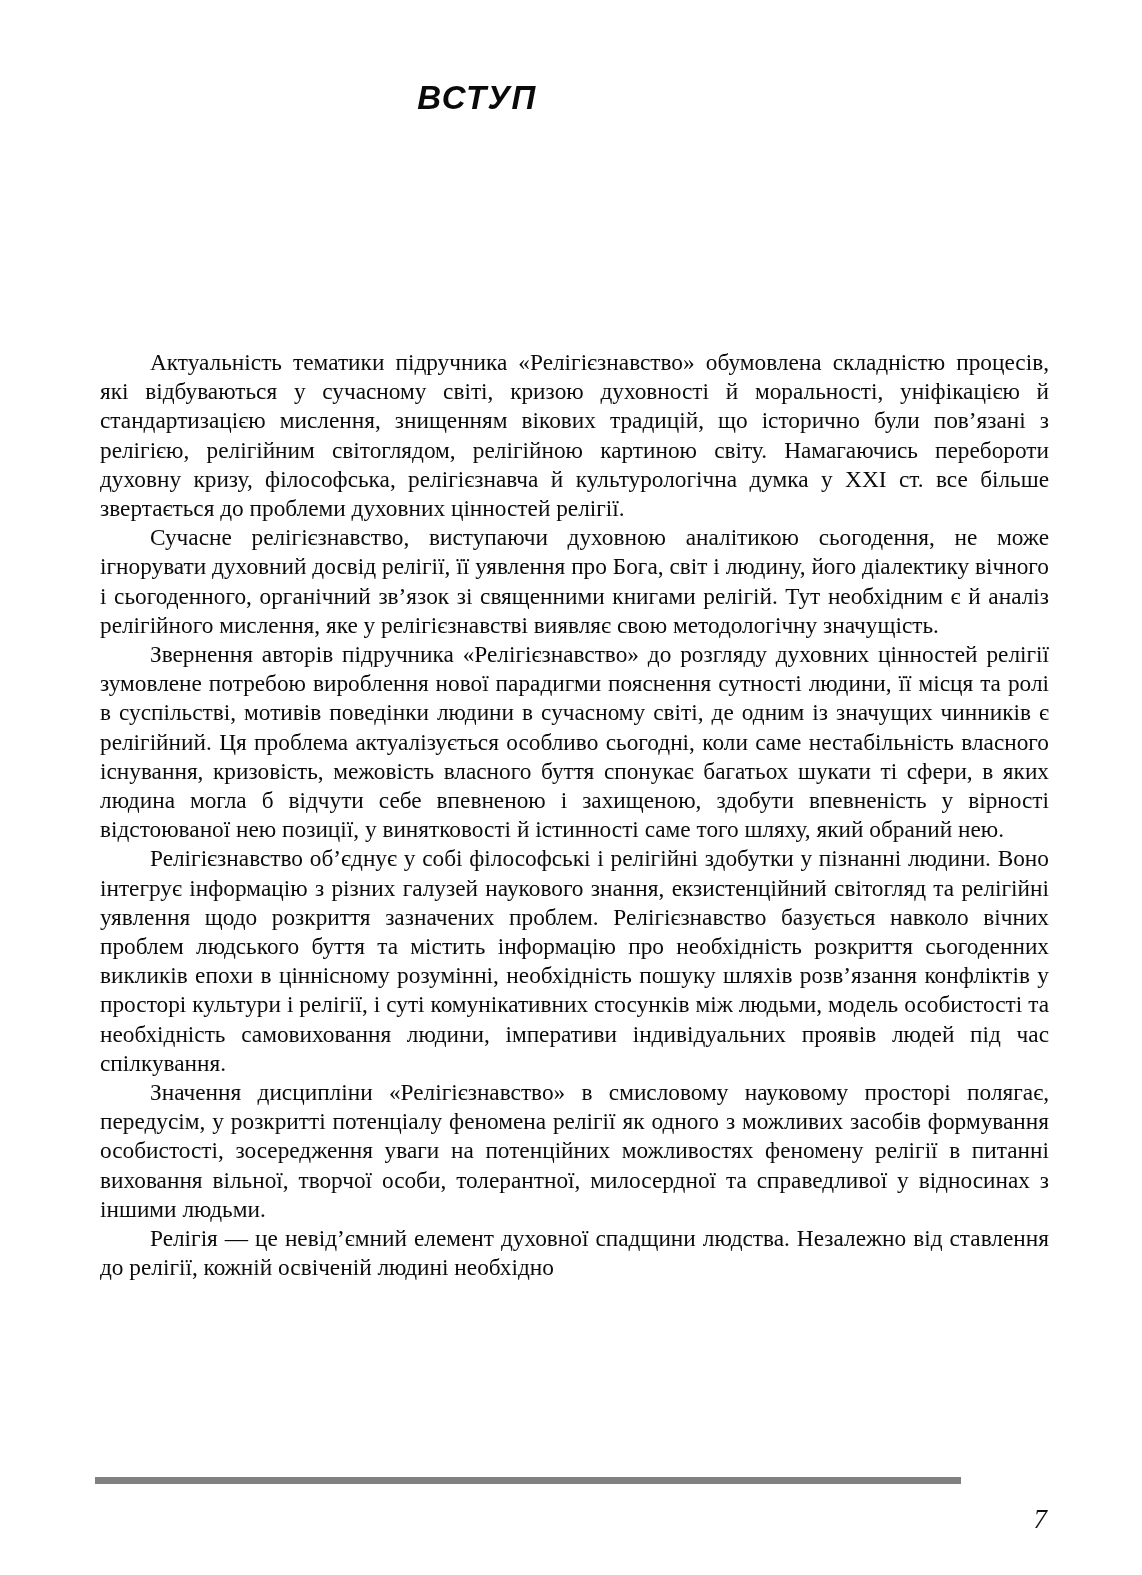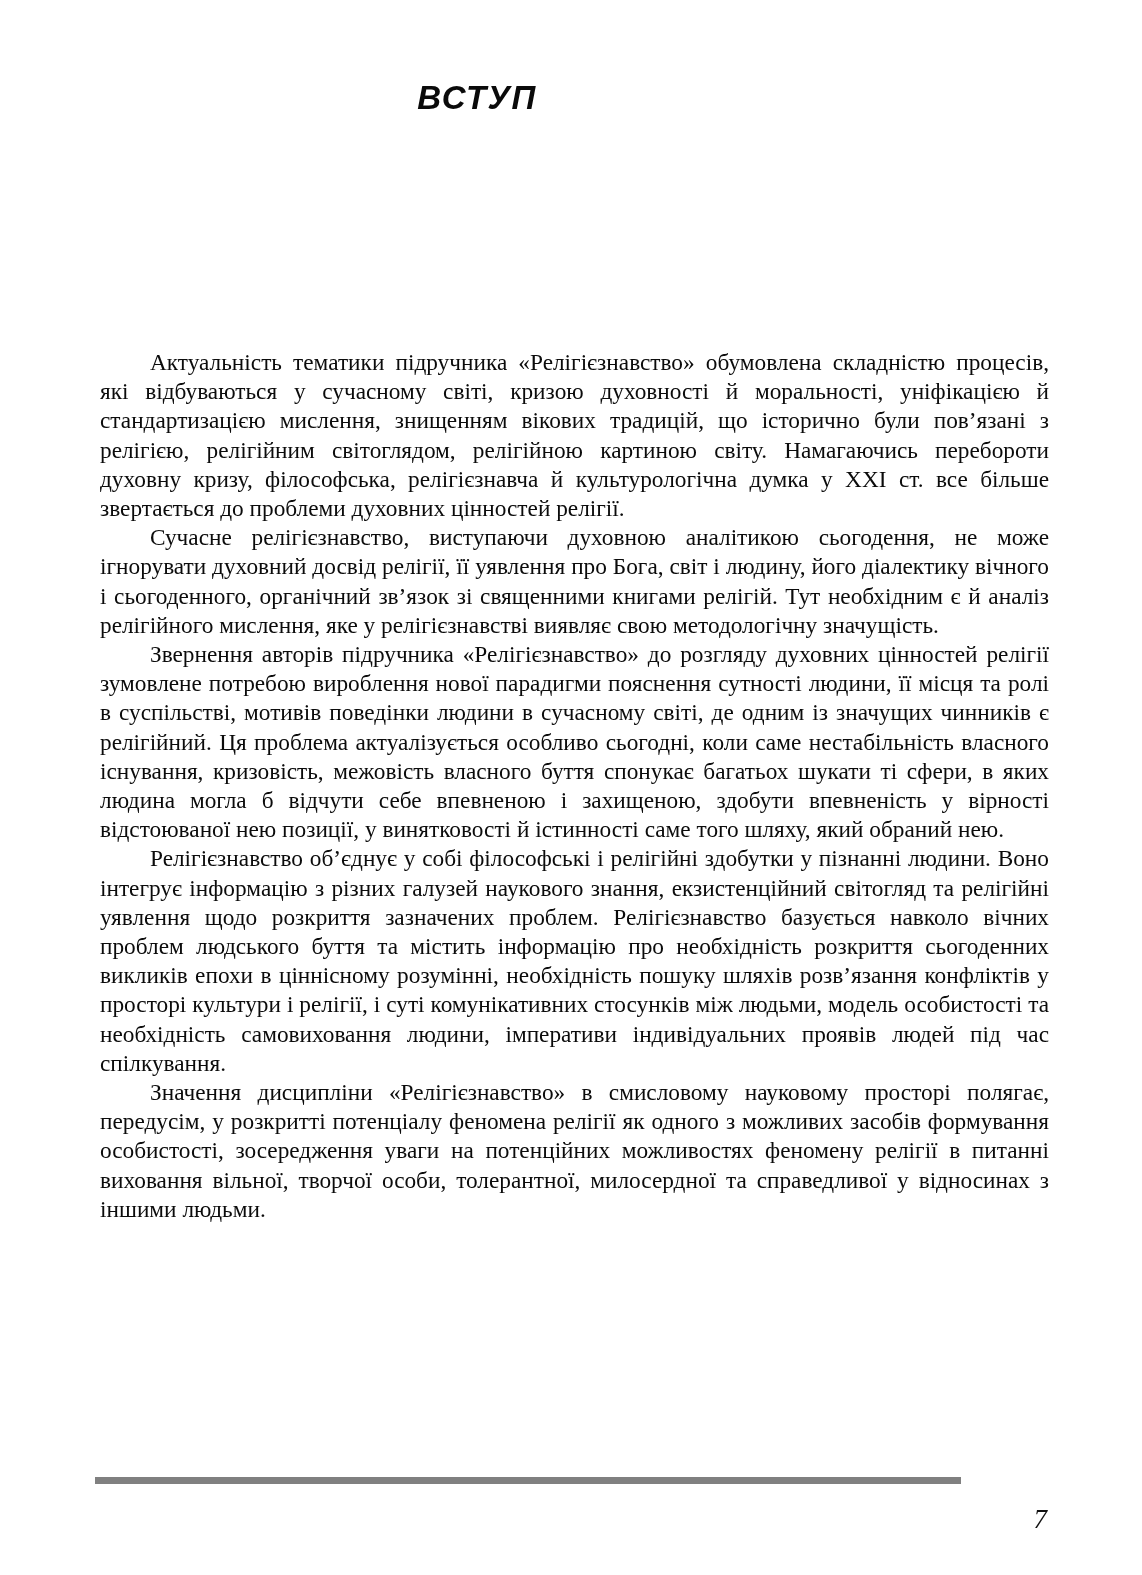--- a/index.html
+++ b/index.html
@@ -80,19 +80,20 @@
 <div class="page">
 
   <h1 class="page-title">ВСТУП</h1>
 
   <div class="body-text">
     <p class="para">Актуальність тематики підручника «Релігієзнавство» обумовлена складністю процесів, які відбуваються у сучасному світі, кризою духовності й моральності, уніфікацією й стандартизацією мислення, знищенням вікових традицій, що історично були пов’язані з релігією, релігійним світоглядом, релігійною картиною світу. Намагаючись перебороти духовну кризу, філософська, релігієзнавча й культурологічна думка у XXI ст. все більше звертається до проблеми духовних цінностей релігії.</p>
     <p class="para">Сучасне релігієзнавство, виступаючи духовною аналітикою сьогодення, не може ігнорувати духовний досвід релігії, її уявлення про Бога, світ і людину, його діалектику вічного і сьогоденного, органічний зв’язок зі священними книгами релігій. Тут необхідним є й аналіз релігійного мислення, яке у релігієзнавстві виявляє свою методологічну значущість.</p>
     <p class="para">Звернення авторів підручника «Релігієзнавство» до розгляду духовних цінностей релігії зумовлене потребою вироблення нової парадигми пояснення сутності людини, її місця та ролі в суспільстві, мотивів поведінки людини в сучасному світі, де одним із значущих чинників є релігійний. Ця проблема актуалізується особливо сьогодні, коли саме нестабільність власного існування, кризовість, межовість власного буття спонукає багатьох шукати ті сфери, в яких людина могла б відчути себе впевненою і захищеною, здобути впевненість у вірності відстоюваної нею позиції, у винятковості й істинності саме того шляху, який обраний нею.</p>
     <p class="para">Релігієзнавство об’єднує у собі філософські і релігійні здобутки у пізнанні людини. Воно інтегрує інформацію з різних галузей наукового знання, екзистенційний світогляд та релігійні уявлення щодо розкриття зазначених проблем. Релігієзнавство базується навколо вічних проблем людського буття та містить інформацію про необхідність розкриття сьогоденних викликів епохи в ціннісному розумінні, необхідність пошуку шляхів розв’язання конфліктів у просторі культури і релігії, і суті комунікативних стосунків між людьми, модель особистості та необхідність самовиховання людини, імперативи індивідуальних проявів людей під час спілкування.</p>
     <p class="para">Значення дисципліни «Релігієзнавство» в смисловому науковому просторі полягає, передусім, у розкритті потенціалу феномена релігії як одного з можливих засобів формування особистості, зосередження уваги на потенційних можливостях феномену релігії в питанні виховання вільної, творчої особи, толерантної, милосердної та справедливої у відносинах з іншими людьми.</p>
+    <p class="para">Релігія — це невід’ємний елемент духовної спадщини людства. Незалежно від ставлення до релігії, кожній освіченій людині необхідно</p>
   </div>
 
   <div class="footer-rule"></div>
 
   <div class="page-number">7</div>
 
 </div>
 
 </body></html>

